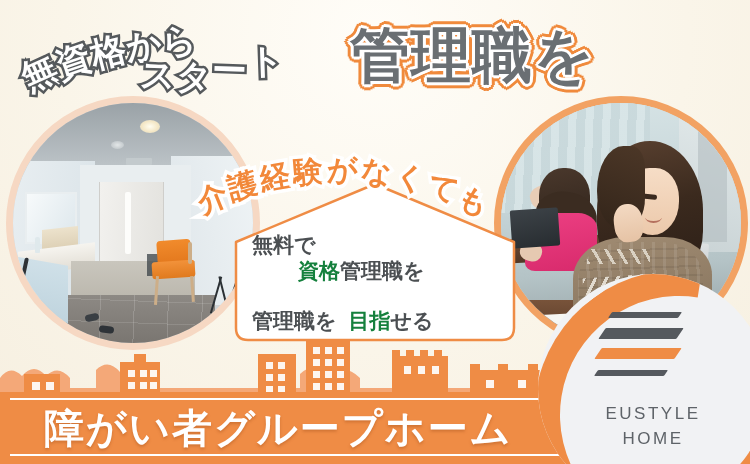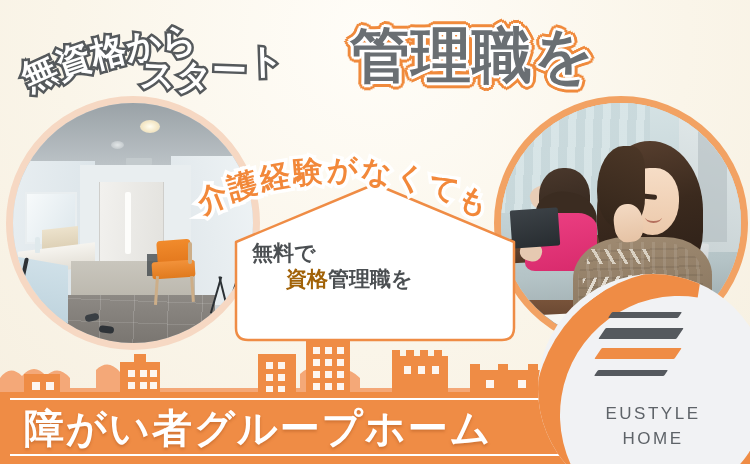--- a/index.html
+++ b/index.html
@@ -197,29 +197,29 @@
       2px 5px 0 #f08a3c,-2px 5px 0 #f08a3c,2px -5px 0 #f08a3c,-2px -5px 0 #f08a3c;
   }
 
   
   .house{
     position:absolute;left:228px;top:178px;width:294px;height:168px;
   }
   .house svg{position:absolute;left:0;top:0;}
 
   .house-lines{
-    position:absolute;left:18px;top:64px;width:258px;
+    position:absolute;left:18px;top:56px;width:258px;
     color:#4b4f52;font-size:21px;line-height:1.05;
     font-family:"Liberation Serif","DejaVu Serif",serif;
     font-weight:bold;
   }
   .hl1{padding-left:6px;}
   .hl2{padding-left:40px;margin-top:4px;}
   .hl3{padding-left:6px;margin-top:28px;}
-  .red{color:#a16207;}
+  .red{color:#15803d;margin-left:12px;}
 
   
   .sub-arc{position:absolute;left:196px;top:150px;width:324px;height:64px;}
   .sub-arc span{
     position:absolute;
     font-size:30px;font-weight:bold;color:#f2883a;
     -webkit-text-stroke:7px #ffffff;
     paint-order:stroke fill;
     white-space:nowrap;
   }
@@ -228,21 +228,21 @@
   .skyline{position:absolute;left:0;bottom:62px;width:750px;height:72px;}
   .band{
     position:absolute;left:0;bottom:0;width:750px;height:72px;
     background:#ef8c45;
   }
   .band-inner{
     position:absolute;left:10px;right:10px;top:6px;bottom:8px;
     border-top:2px solid #ffffff;border-bottom:2px solid #ffffff;
   }
   .band-text{
-    position:absolute;left:24px;top:50%;transform:translateY(-50%);
+    position:absolute;left:44px;top:50%;transform:translateY(-50%);
     color:#ffffff;font-size:40px;font-weight:bold;
     letter-spacing:2px;white-space:nowrap;
     text-shadow:0 2px 3px rgba(150,70,20,.35);
   }
 
   
   .logo-badge{
     position:absolute;right:-18px;bottom:-40px;width:230px;height:230px;
     border-radius:50%;
     background:#f1f2f4;
@@ -355,20 +355,21 @@
 
   <div class="title-main">管理職を</div>
 
   <div class="house">
     <svg width="294" height="168" viewBox="0 0 294 168">
       <path d="M147 6 L286 64 L286 150 Q286 162 274 162 L20 162 Q8 162 8 150 L8 64 Z" fill="#ffffff" stroke="#ef8c45" stroke-width="2.5" stroke-linejoin="round"></path>
     </svg>
     <div class="house-lines">
       <div class="hl1">無料で</div>
       <div class="hl2"><span class="red">資格</span><span>管理職を</span></div>
+      <div class="hl3"><span>管理職を</span><span class="red">目指</span><span>せる</span></div>
     </div>
   </div>
 
   <div class="sub-arc">
     <span style="left:2px;   top:28px; transform:rotate(-22deg);">介</span>
     <span style="left:32px;  top:16px; transform:rotate(-16deg);">護</span>
     <span style="left:64px;  top:7px;  transform:rotate(-10deg);">経</span>
     <span style="left:97px;  top:2px;  transform:rotate(-5deg);">験</span>
     <span style="left:131px; top:0px;  transform:rotate(0deg);">が</span>
     <span style="left:165px; top:2px;  transform:rotate(5deg);">な</span>

